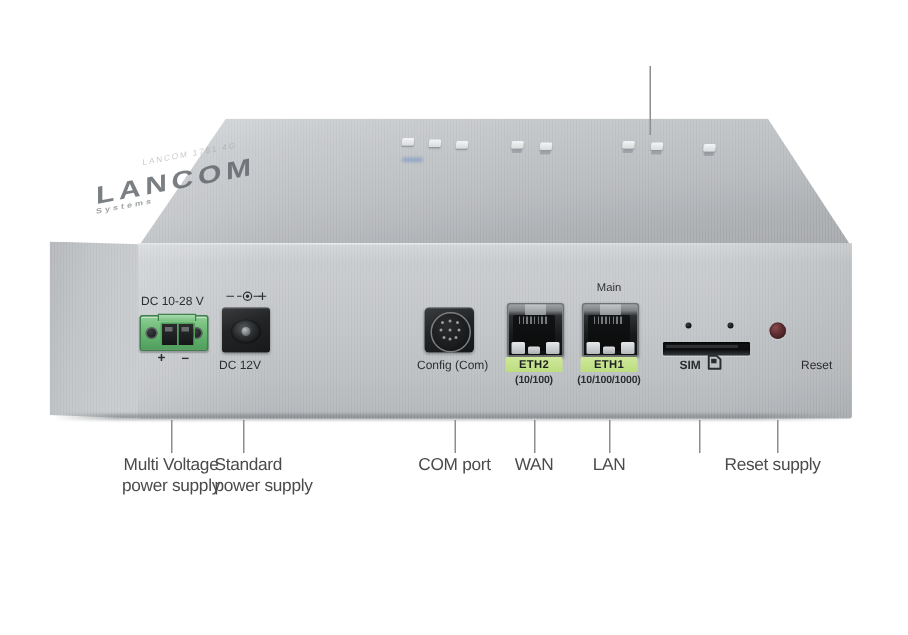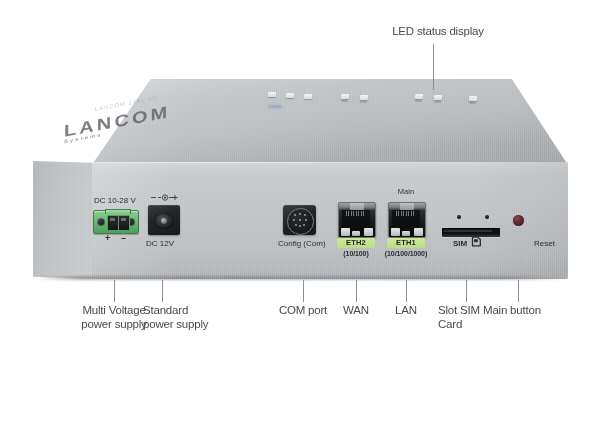--- a/index.html
+++ b/index.html
@@ -435,40 +435,37 @@
       </svg>
     </div>
 
     <div>
       <div class="resetbtn"></div>
       <div class="resetlabel" style="left:505px;top:239px;">Reset</div>
     </div>
 
   </div>
 
-  <div class="callout center" style="left:358px;top:25px;width:160px;">LED status display</div>
   <div class="leader" style="left:433px;top:44px;height:46px;"></div>
 
   <div class="leader" style="left:114px;top:280px;height:22px;"></div>
   <div class="callout center" style="left:52px;top:304px;width:124px;">Multi Voltage
 power supply</div>
 
   <div class="leader" style="left:162px;top:280px;height:22px;"></div>
   <div class="callout" style="left:143px;top:304px;width:120px;">Standard
 power supply</div>
 
   <div class="leader" style="left:303px;top:280px;height:22px;"></div>
   <div class="callout center" style="left:263px;top:304px;width:80px;">COM port</div>
 
   <div class="leader" style="left:356px;top:280px;height:22px;"></div>
   <div class="callout center" style="left:331px;top:304px;width:50px;">WAN</div>
 
   <div class="leader" style="left:406px;top:280px;height:22px;"></div>
   <div class="callout center" style="left:381px;top:304px;width:50px;">LAN</div>
 
   <div class="leader" style="left:466px;top:280px;height:22px;"></div>
-  <div class="callout" style="left:438px;top:304px;width:62px;">Slot SIM
-Card</div>
 
   <div class="leader" style="left:518px;top:280px;height:22px;"></div>
-  <div class="callout" style="left:483px;top:304px;width:110px;">Main button</div>
+  <div class="callout" style="left:483px;top:304px;width:110px;">Reset supply</div>
 
 </div>
 
 </body></html>

